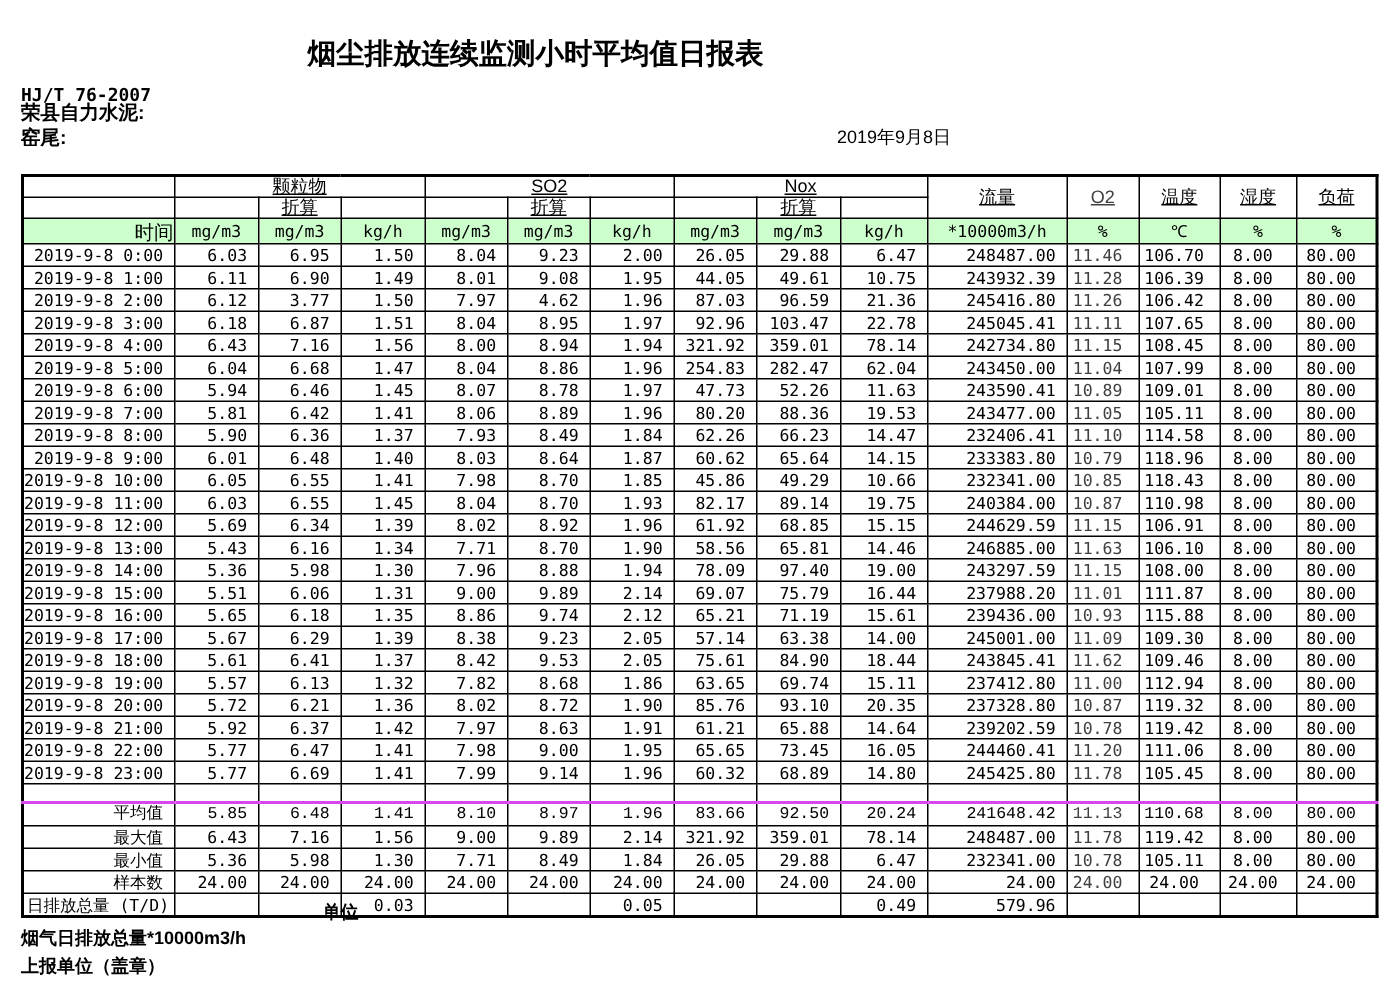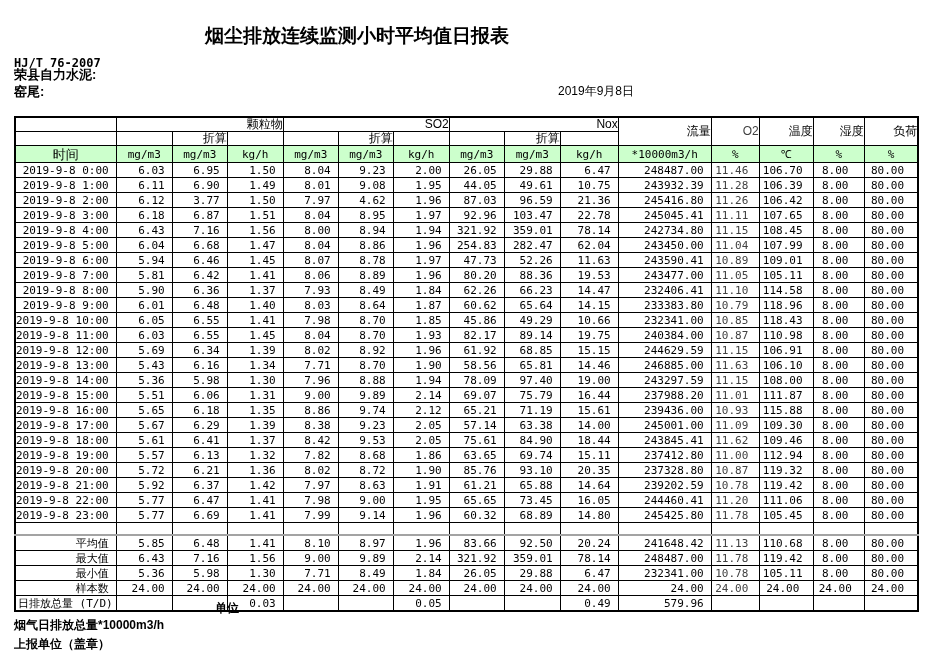--- a/index.html
+++ b/index.html
@@ -25,34 +25,35 @@
   table.report td{
     border:1px solid #000;
     font-size:11px;line-height:13px;height:14px;
     padding:0 7px 0 0;
     overflow:hidden;white-space:nowrap;
     font-family:"DejaVu Sans Mono",monospace;
   }
   tr.hdr1 td{height:11px;}
   tr.hdr2 td{height:13px;margin-top:12px;}
   tr.hdr1 td,tr.hdr2 td{
-    text-align:right;padding:0;font-size:12px;
+    text-align:center;padding:0;font-size:12px;
     font-family:"Liberation Sans",sans-serif;
+    text-decoration:underline;
   }
   tr.units td{
     background:#ccffcc;text-align:center;padding:0;
     height:16px;font-size:11px;
   }
-  tr.units td.time-hdr{font-size:13px;font-family:"Liberation Sans",sans-serif;}
+  tr.units td.time-hdr{font-size:13px;font-family:"Liberation Sans",sans-serif;text-align:right;}
   td.time-cell{text-align:right;padding-right:10px;}
   td.num{text-align:right;}
   td.ctr{text-align:center;padding:0;}
   td.o2{color:#404040;}
   tr.sep td{height:11px;}
-  tr.sum-first td{border-top:2px solid #a3a3a3;}
+  tr.sum-first td{border-top:2px solid #d946ef;font-family:Liberation Mono, monospace;}
   td.sum-label{
     text-align:right;padding-right:6px;font-size:12px;
     font-family:"Liberation Sans",sans-serif;
   }
   td.sum-label.left{text-align:left;padding:0 0 0 2px;}
 </style>
 </head>
 <body>
 
 <div class="abs std-code">HJ/T 76-2007</div>

